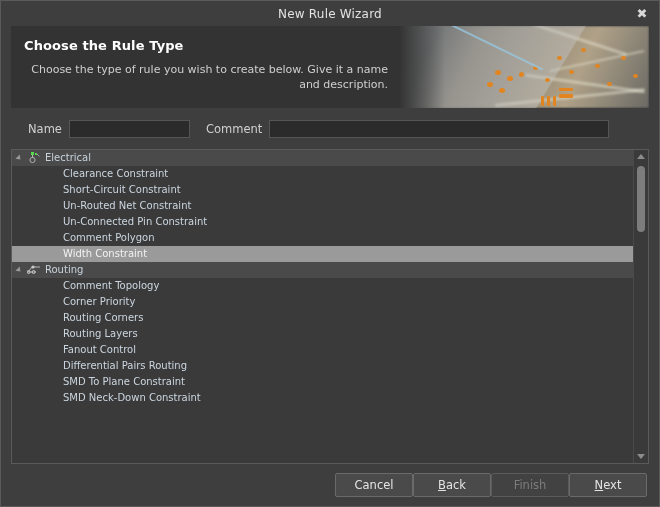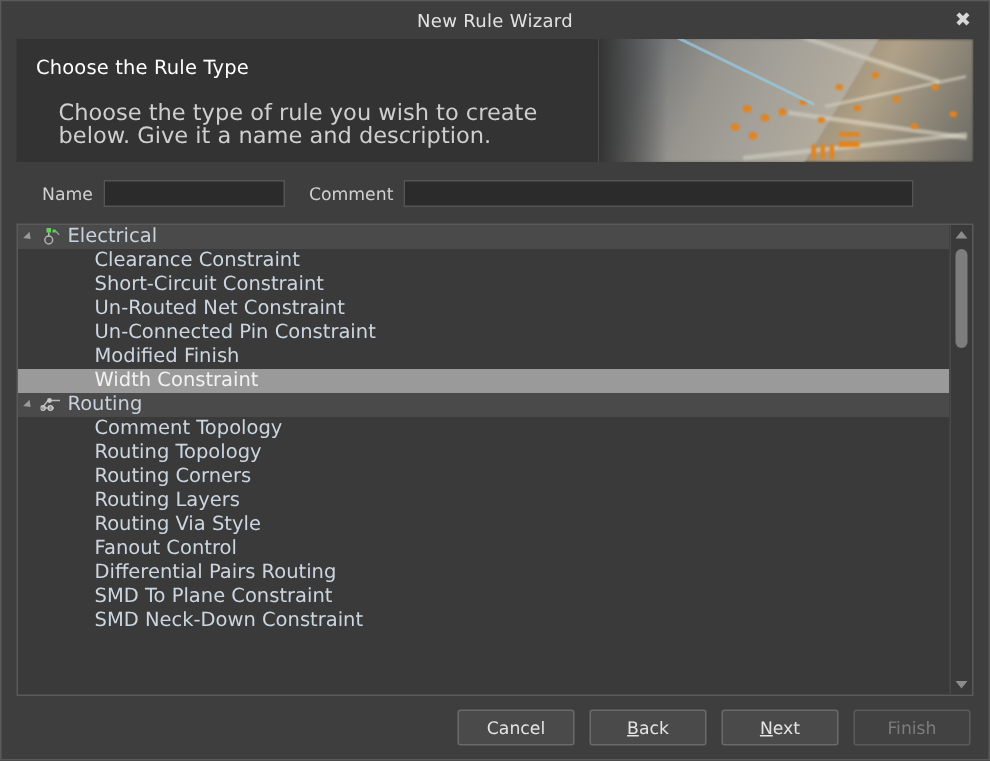--- a/index.html
+++ b/index.html
@@ -67,31 +67,32 @@
     overflow: hidden;
   }
   .header-text {
     position: relative;
     z-index: 3;
     padding: 12px 0 0 13px;
     max-width: 390px;
   }
   .header-title {
     font-size: 13px;
-    font-weight: normal;
+    font-weight: bold;
     color: #ffffff;
     margin: 0 0 9px 0;
     letter-spacing: .1px;
   }
   .header-sub {
-    font-size: 15px;
+    font-size: 11px;
     color: #cfcfcf;
     line-height: 15px;
-    margin: 15px;
+    margin: 4px;
     max-width: 360px;
+    text-align: right;
   }
 
   
   .pcb {
     position: absolute;
     right: 0; top: 0;
     width: 250px; height: 82px;
     overflow: hidden;
     z-index: 1;
   }
@@ -191,21 +192,21 @@
   .tree {
     flex: 1 1 auto;
     overflow: hidden;
     position: relative;
     padding-top: 0;
   }
   .row {
     position: relative;
     height: 16px;
     line-height: 16px;
-    font-size: 13px;
+    font-size: 10px;
     white-space: nowrap;
     cursor: default;
   }
   
   .row.group {
     color: #cfd6de;
     background: #4a4a4a;
     padding-left: 33px;
   }
   .row.group .grouplabel { color: #c8d2dc; }
@@ -270,21 +271,20 @@
     cursor: pointer;
   }
 
   
   .buttonbar {
     flex: 0 0 42px;
     display: flex;
     align-items: center;
     justify-content: flex-end;
     padding-right: 12px;
-    gap: 10px;
   }
   .btn {
     width: 78px;
     height: 24px;
     background: #4a4a4a;
     border: 1px solid #6a6a6a;
     border-radius: 2px;
     color: #e4e4e4;
     font-family: "DejaVu Sans", sans-serif;
     font-size: 11.5px;
@@ -361,34 +361,33 @@
               <rect x="4" y="0" width="3" height="3" fill="#56d94a"></rect>
               <rect x="8" y="1" width="2" height="2" fill="#56d94a"></rect>
               <path d="M5.5 3 L5.5 6" stroke="#b8b8b8" stroke-width="1"></path>
               <circle cx="5.5" cy="8" r="2.6" fill="none" stroke="#b0b0b0" stroke-width="1"></circle>
               <path d="M9.5 1.5 L12.5 4.5" stroke="#9a9a9a" stroke-width="1"></path>
             </svg></span><span class="grouplabel">Electrical</span></div>
         <div class="row child"><span class="clabel">Clearance Constraint</span></div>
         <div class="row child"><span class="clabel">Short-Circuit Constraint</span></div>
         <div class="row child"><span class="clabel">Un-Routed Net Constraint</span></div>
         <div class="row child"><span class="clabel">Un-Connected Pin Constraint</span></div>
-        <div class="row child"><span class="clabel">Modified Finish</span></div>
+        <div class="row child"><span class="clabel">Comment Polygon</span></div>
         <div class="row child selected"><span class="clabel">Width Constraint</span></div>
         <div class="row group"><span class="twisty"></span><span class="gicon"><svg width="14" height="12" viewBox="0 0 14 12">
               <path d="M1 8 L5 3 L13 3" stroke="#b6b6b6" stroke-width="1" fill="none"></path>
               <path d="M1 8 L9 8" stroke="#b6b6b6" stroke-width="1" fill="none"></path>
               <circle cx="1.6" cy="8" r="1.5" fill="none" stroke="#c8c8c8" stroke-width="1"></circle>
               <circle cx="6.6" cy="8" r="1.5" fill="none" stroke="#c8c8c8" stroke-width="1"></circle>
               <circle cx="6" cy="3" r="1.6" fill="#c8c8c8"></circle>
             </svg></span><span class="grouplabel">Routing</span></div>
         <div class="row child"><span class="clabel">Comment Topology</span></div>
-        <div class="row child"><span class="clabel">Routing Topology</span></div>
+        <div class="row child"><span class="clabel">Corner Priority</span></div>
         <div class="row child"><span class="clabel">Routing Corners</span></div>
         <div class="row child"><span class="clabel">Routing Layers</span></div>
-        <div class="row child"><span class="clabel">Routing Via Style</span></div>
         <div class="row child"><span class="clabel">Fanout Control</span></div>
         <div class="row child"><span class="clabel">Differential Pairs Routing</span></div>
         <div class="row child"><span class="clabel">SMD To Plane Constraint</span></div>
         <div class="row child"><span class="clabel">SMD Neck-Down Constraint</span></div>
       </div>
     <div class="vscroll">
       <div class="sb-arrow up">
           <i></i>
         </div>
       <div class="sb-thumb"></div>
@@ -396,19 +395,19 @@
           <i></i>
         </div>
     </div>
   </div>
 
   <div class="buttonbar">
     <button class="btn">Cancel</button>
     <button class="btn">
         <span id="back-lbl"><u>B</u>ack</span>
       </button>
+    <button class="btn disabled">Finish</button>
     <button class="btn">
         <span id="next-lbl"><u>N</u>ext</span>
       </button>
-    <button class="btn disabled">Finish</button>
   </div>
 
 </div>
 
 </body></html>

